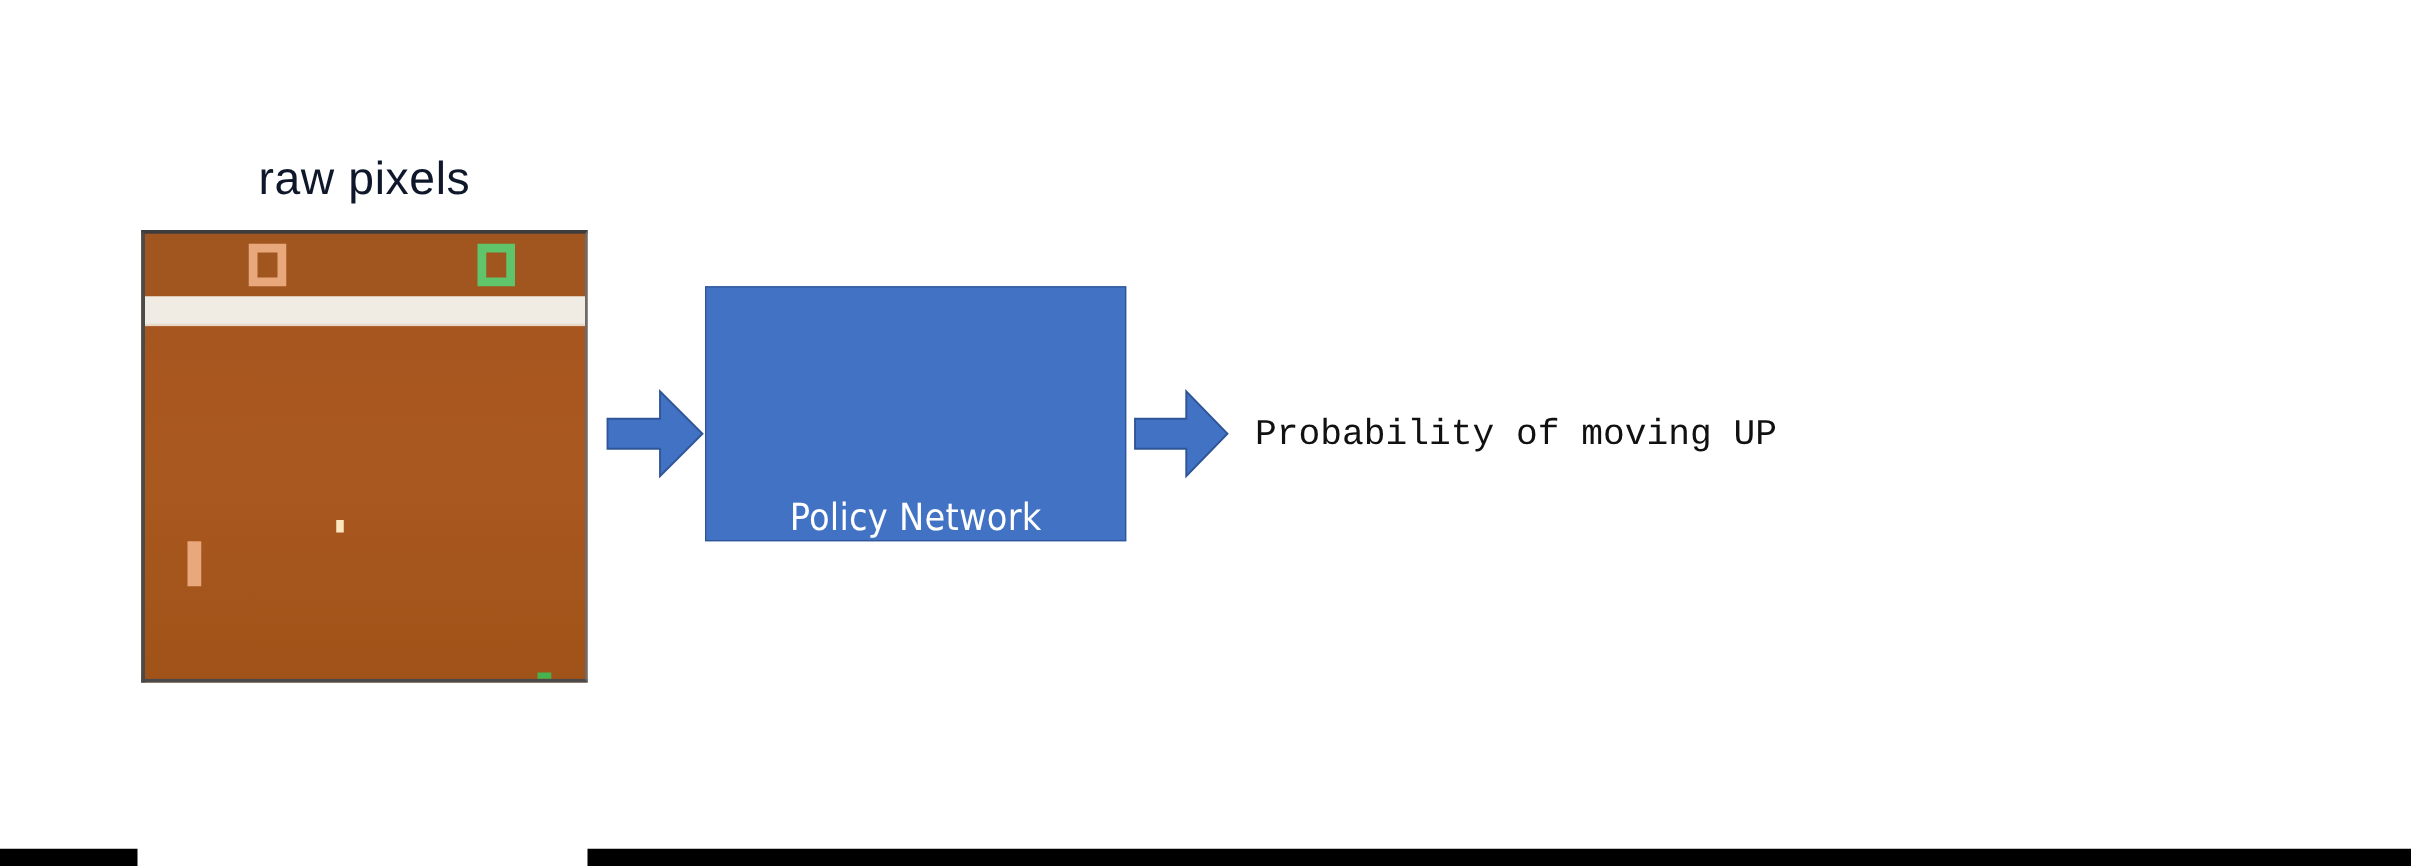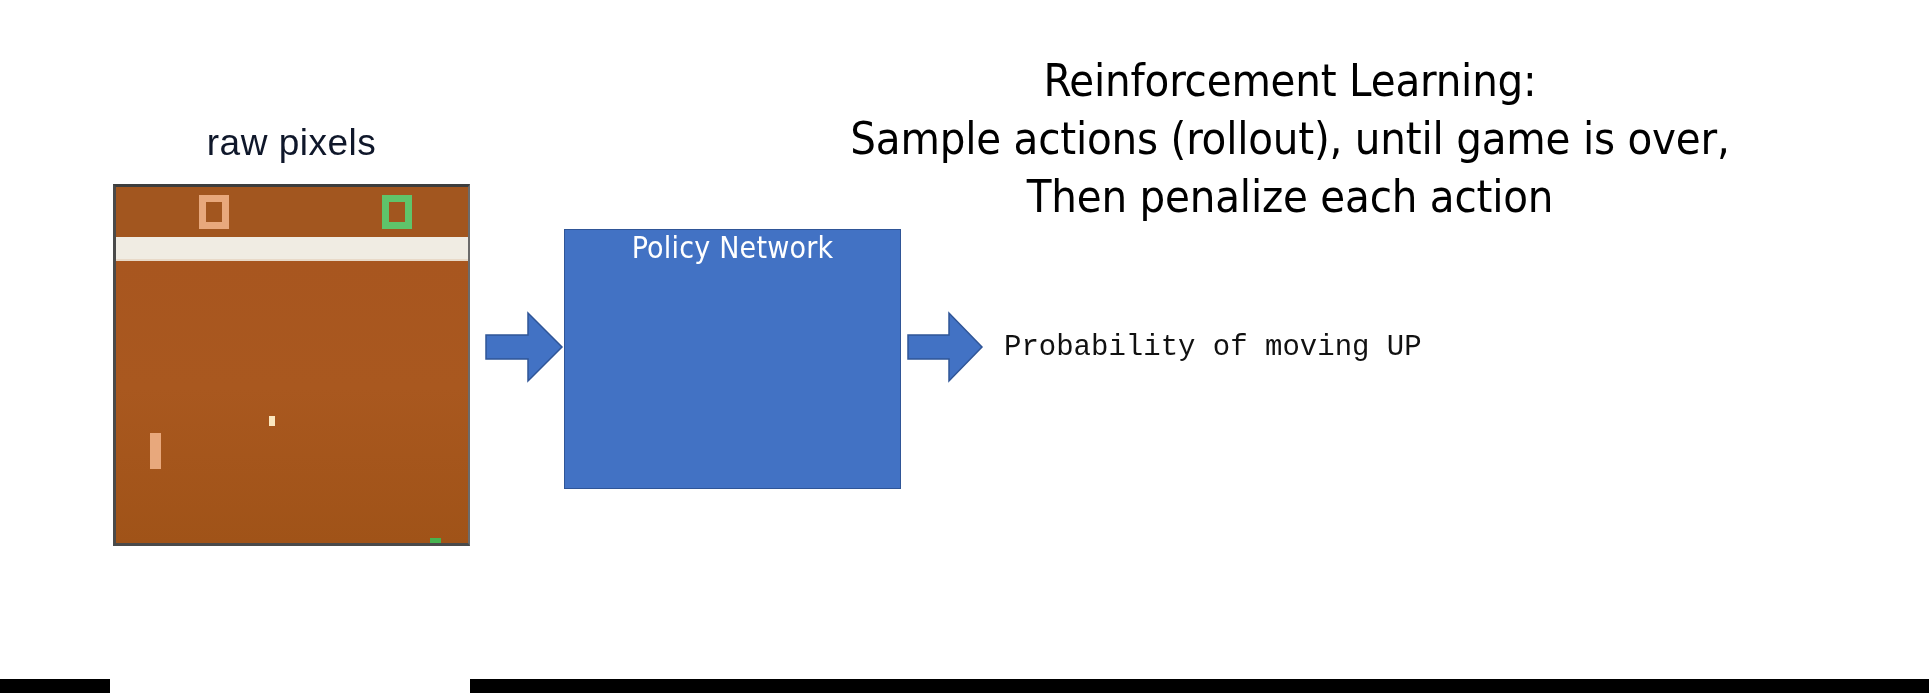--- a/index.html
+++ b/index.html
@@ -118,26 +118,26 @@
     position: absolute;
     display: block;
   }
 
   
   .policy-box {
     position: absolute;
     left: 564px;
     top: 229px;
     width: 337px;
-    height: 260px;
+    height: 204px;
     background: #4272c4;
     border: 1px solid #2f5597;
     box-sizing: border-box;
     display: flex;
-    align-items: flex-start;
+    align-items: flex-end;
     justify-content: center;
   }
   .policy-label {
     color: #ffffff;
     font-family: "DejaVu Sans Condensed", "Liberation Sans Narrow", "Liberation Sans", sans-serif;
     font-size: 30px;
     letter-spacing: 0.2px;
     white-space: nowrap;
   }
 
@@ -160,25 +160,20 @@
     background: #000000;
   }
   .blackbar-left  { left: 0px;   width: 110px; }
   .blackbar-right { left: 470px; right: 0px; }
 </style>
 </head>
 <body>
 
 <div id="slide">
 
-  <div class="title-block">
-    <span class="title-line">Reinforcement Learning:</span>
-    <span class="title-line">Sample actions (rollout), until game is over,</span>
-    <span class="title-line">Then penalize each action</span>
-  </div>
 
   <div class="raw-caption">raw pixels</div>
 
   <div class="pong">
     <div class="pong-scoreband">
       <div class="score score-left"></div>
       <div class="score score-right"></div>
     </div>
     <div class="pong-divider"></div>
     <div class="pong-field">

